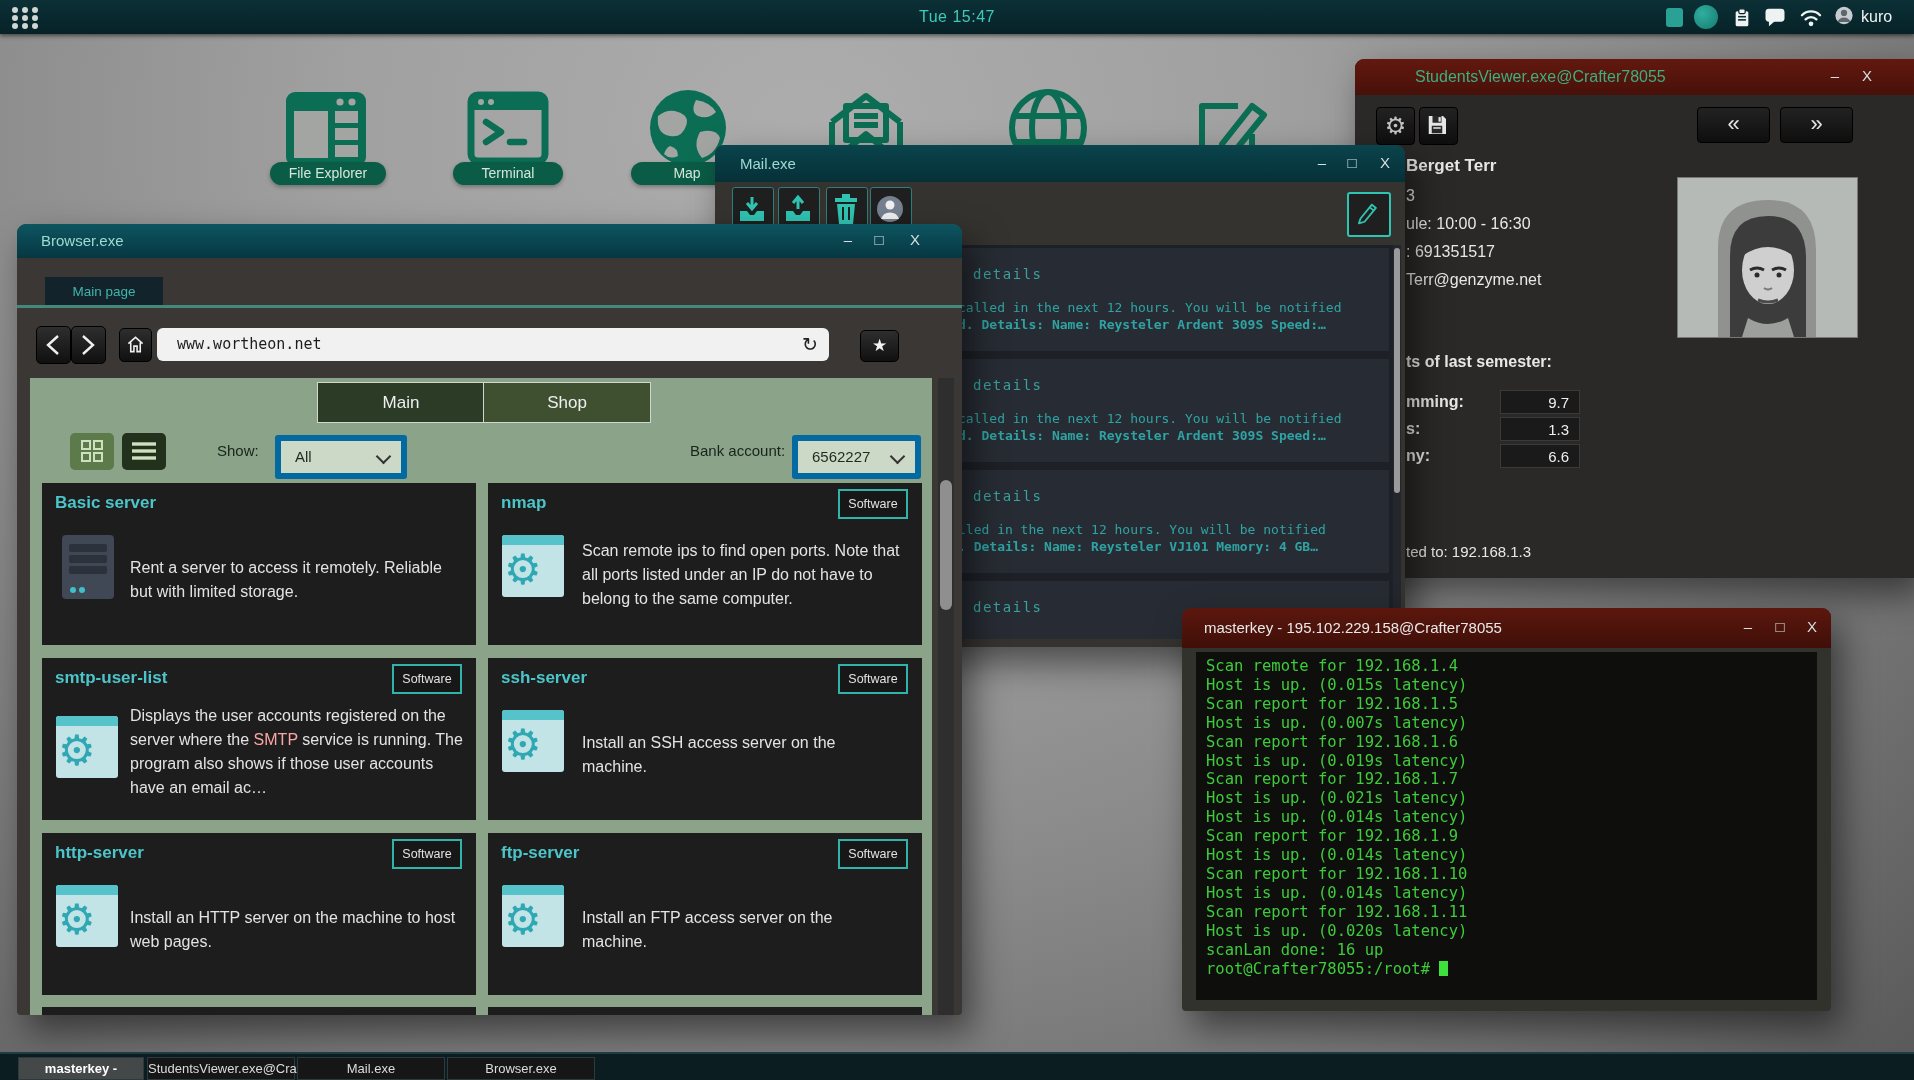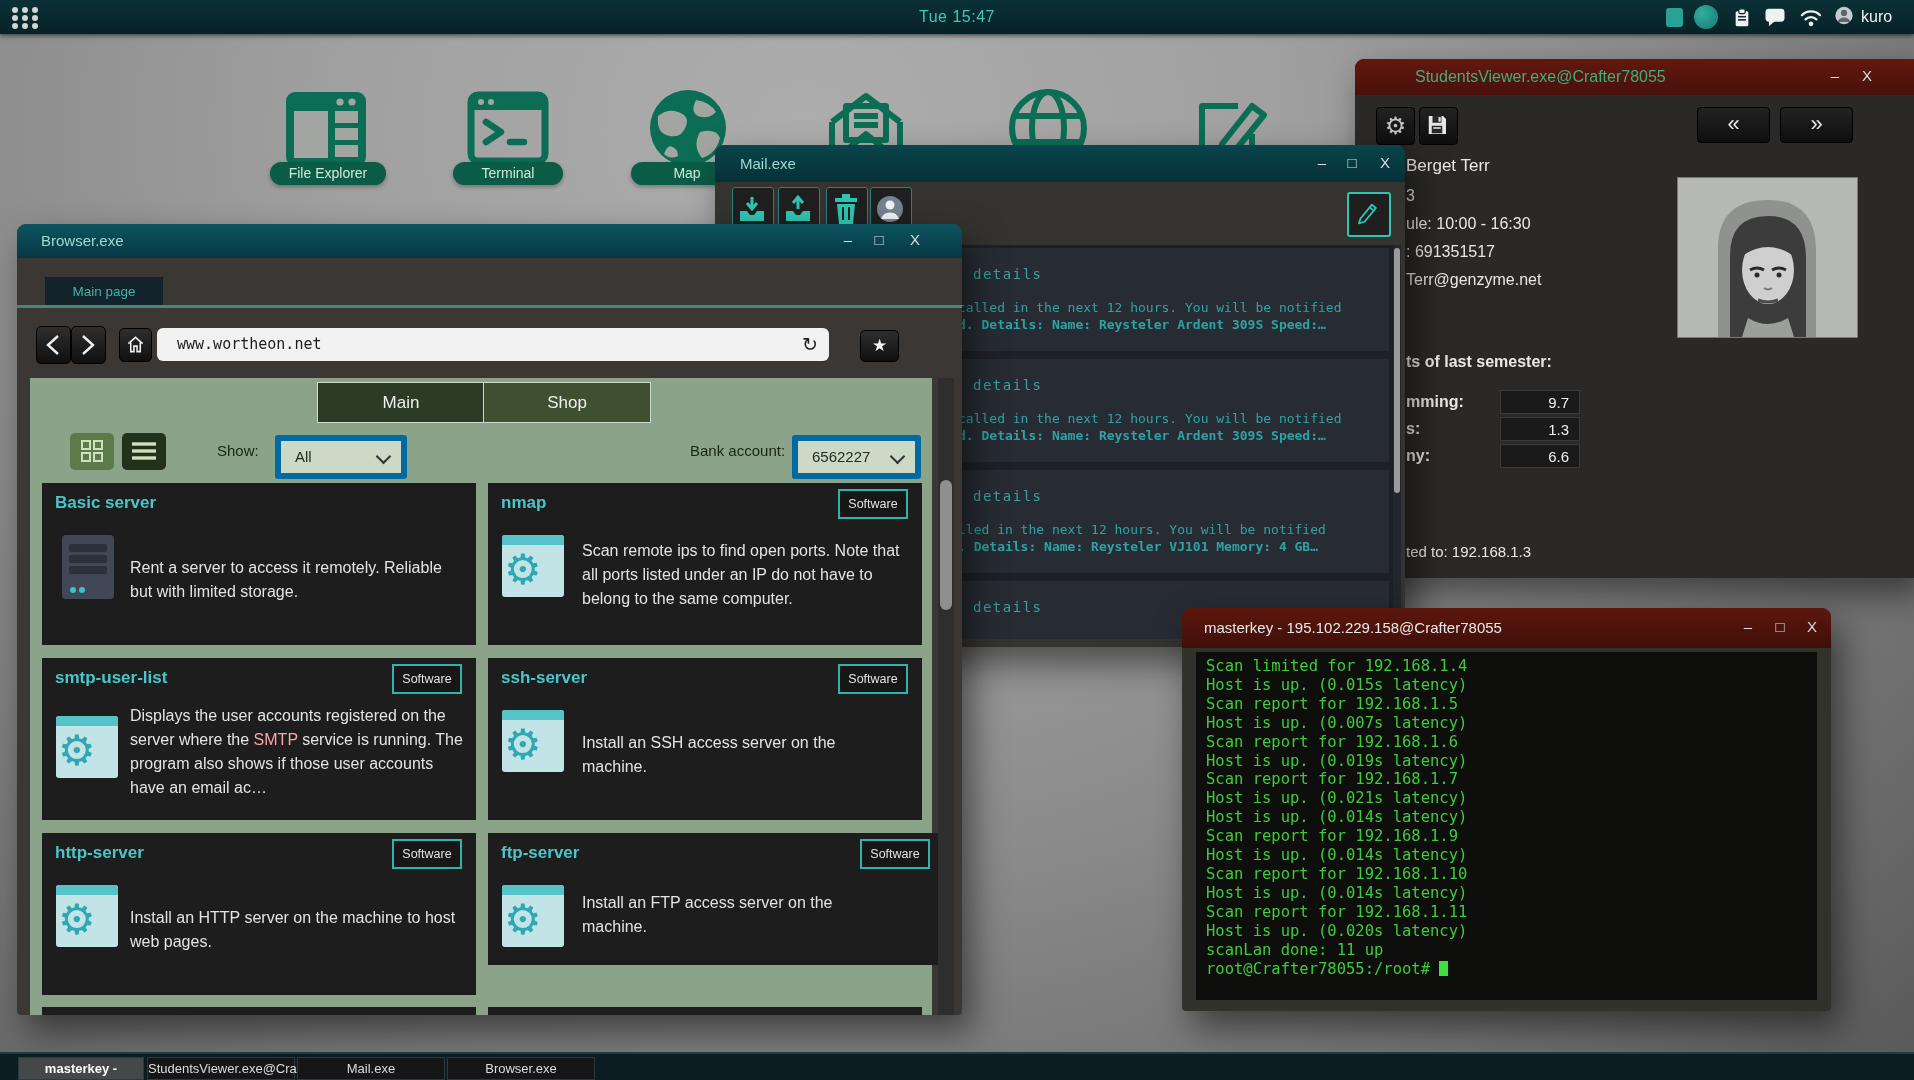--- a/index.html
+++ b/index.html
@@ -200,21 +200,21 @@
         <path d="M5 4 h19 l4 4 v20 H5 z" fill="#e6e6e6"></path>
         <rect x="10" y="4" width="12" height="9" fill="#2b2927"></rect>
           <rect x="18" y="5.5" width="3" height="6" fill="#e6e6e6"></rect>
         <rect x="9" y="17" width="14" height="10" fill="#2b2927"></rect>
           <rect x="11" y="19" width="10" height="2" fill="#e6e6e6"></rect>
       </svg>
     </div>
     <div class="svbtn" style="left:342px;width:71px;height:34px;color:#e5e5e5;font-size:22px;text-align:center;line-height:32px;"><span>«</span></div>
     <div class="svbtn" style="left:425px;width:71px;height:34px;color:#e5e5e5;font-size:22px;text-align:center;line-height:32px;"><span>»</span></div>
 
-    <div class="sv-frag" style="top:97px;font-size:17px;font-weight:normal;">Berget Terr</div>
+    <div class="sv-frag" style="top:97px;font-size:17px;font-weight:bold;">Berget Terr</div>
     <div class="sv-frag" style="top:128px;">3</div>
     <div class="sv-frag" style="top:156px;">ule: 10:00 - 16:30</div>
     <div class="sv-frag" style="top:184px;">: 691351517</div>
     <div class="sv-frag" style="top:212px;">Terr@genzyme.net</div>
     <div class="sv-frag" style="top:294px;font-weight:bold;">ts of last semester:</div>
     <div class="sv-frag" style="top:334px;font-weight:bold;">mming:</div>
     <div class="sv-frag" style="top:361px;font-weight:bold;">s:</div>
     <div class="sv-frag" style="top:388px;font-weight:bold;">ny:</div>
     <div class="sv-box" style="top:331px;">9.7</div>
     <div class="sv-box" style="top:358px;">1.3</div>
@@ -408,21 +408,21 @@
 
       <div class="card abs" style="left:12px;top:455px;width:434px;height:162px;">
         <div class="card-title">http-server</div>
         <div class="badge" style="right:14px;">Software</div>
         <div class="appicon" style="left:14px;top:52px;">
             <div class="bar"></div>
             <div class="gear">⚙</div>
           </div>
         <div class="cdesc" style="left:88px;width:330px;">Install an HTTP server on the machine to host web pages.</div>
       </div>
-      <div class="card abs" style="left:458px;top:455px;width:434px;height:132px;padding-left:22px;">
+      <div class="card abs" style="left:458px;top:455px;width:434px;height:162px;">
         <div class="card-title">ftp-server</div>
         <div class="badge" style="right:14px;">Software</div>
         <div class="appicon" style="left:14px;top:52px;">
             <div class="bar"></div>
             <div class="gear">⚙</div>
           </div>
         <div class="cdesc" style="left:94px;width:310px;">Install an FTP access server on the machine.</div>
       </div>
 
       <div class="card abs" style="left:12px;top:629px;width:434px;height:8px;"></div>
@@ -434,36 +434,36 @@
   </div>
 
   <div id="term" class="abs win">
     <div class="tbar">
       <div class="wtitle" style="left:22px;top:11px;">masterkey - 195.102.229.158@Crafter78055</div>
       <div class="wbtn" style="left:556px;top:11px;">–</div>
       <div class="wbtn" style="left:588px;top:11px;">□</div>
       <div class="wbtn" style="left:620px;top:11px;">X</div>
     </div>
     <div id="term-screen">
-      <div class="tline">Scan limited for 192.168.1.4</div>
+      <div class="tline">Scan remote for 192.168.1.4</div>
       <div class="tline">Host is up. (0.015s latency)</div>
       <div class="tline">Scan report for 192.168.1.5</div>
       <div class="tline">Host is up. (0.007s latency)</div>
       <div class="tline">Scan report for 192.168.1.6</div>
       <div class="tline">Host is up. (0.019s latency)</div>
       <div class="tline">Scan report for 192.168.1.7</div>
       <div class="tline">Host is up. (0.021s latency)</div>
       <div class="tline">Host is up. (0.014s latency)</div>
       <div class="tline">Scan report for 192.168.1.9</div>
       <div class="tline">Host is up. (0.014s latency)</div>
       <div class="tline">Scan report for 192.168.1.10</div>
       <div class="tline">Host is up. (0.014s latency)</div>
       <div class="tline">Scan report for 192.168.1.11</div>
       <div class="tline">Host is up. (0.020s latency)</div>
-      <div class="tline">scanLan done: 11 up</div>
+      <div class="tline">scanLan done: 16 up</div>
       <div class="tline"><span>root@Crafter78055:/root#</span><span id="cursor"></span></div>
     </div>
   </div>
 
   <div id="taskbar" class="abs">
     <div class="tkbtn active" style="left:18px;width:124px;">masterkey -</div>
     <div class="tkbtn" style="left:147px;width:146px;">StudentsViewer.exe@Crafter</div>
     <div class="tkbtn" style="left:297px;width:146px;">Mail.exe</div>
     <div class="tkbtn" style="left:447px;width:146px;">Browser.exe</div>
   </div>

